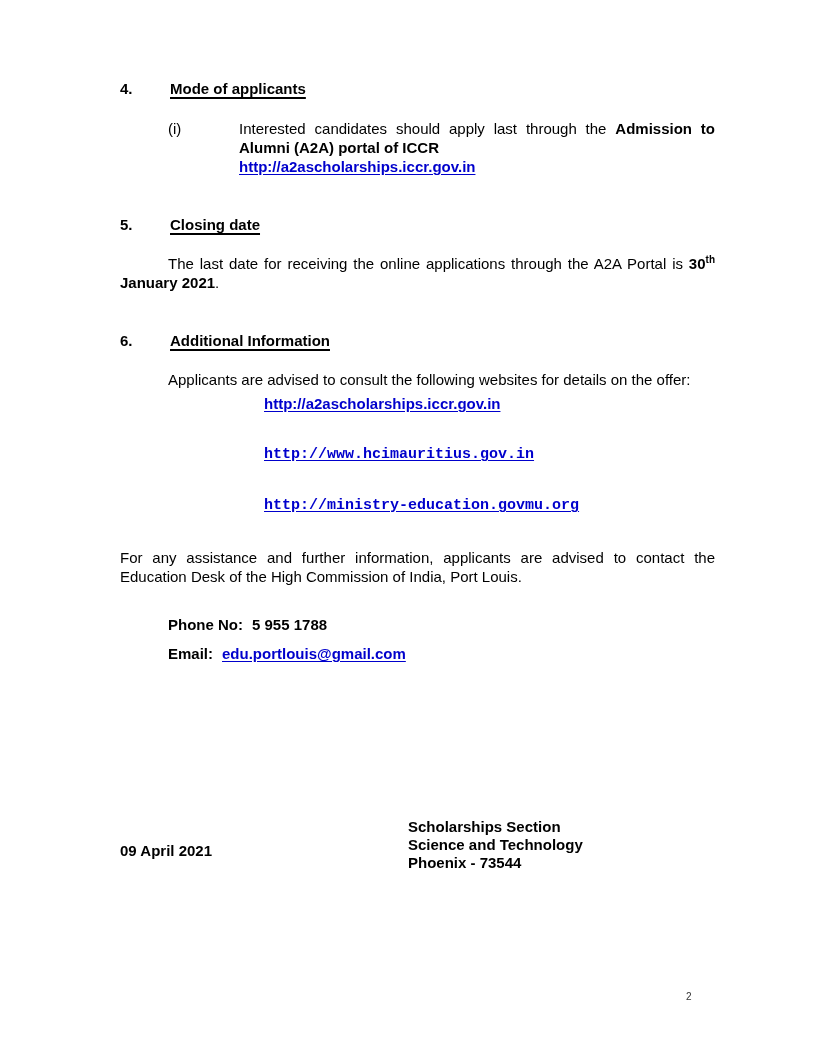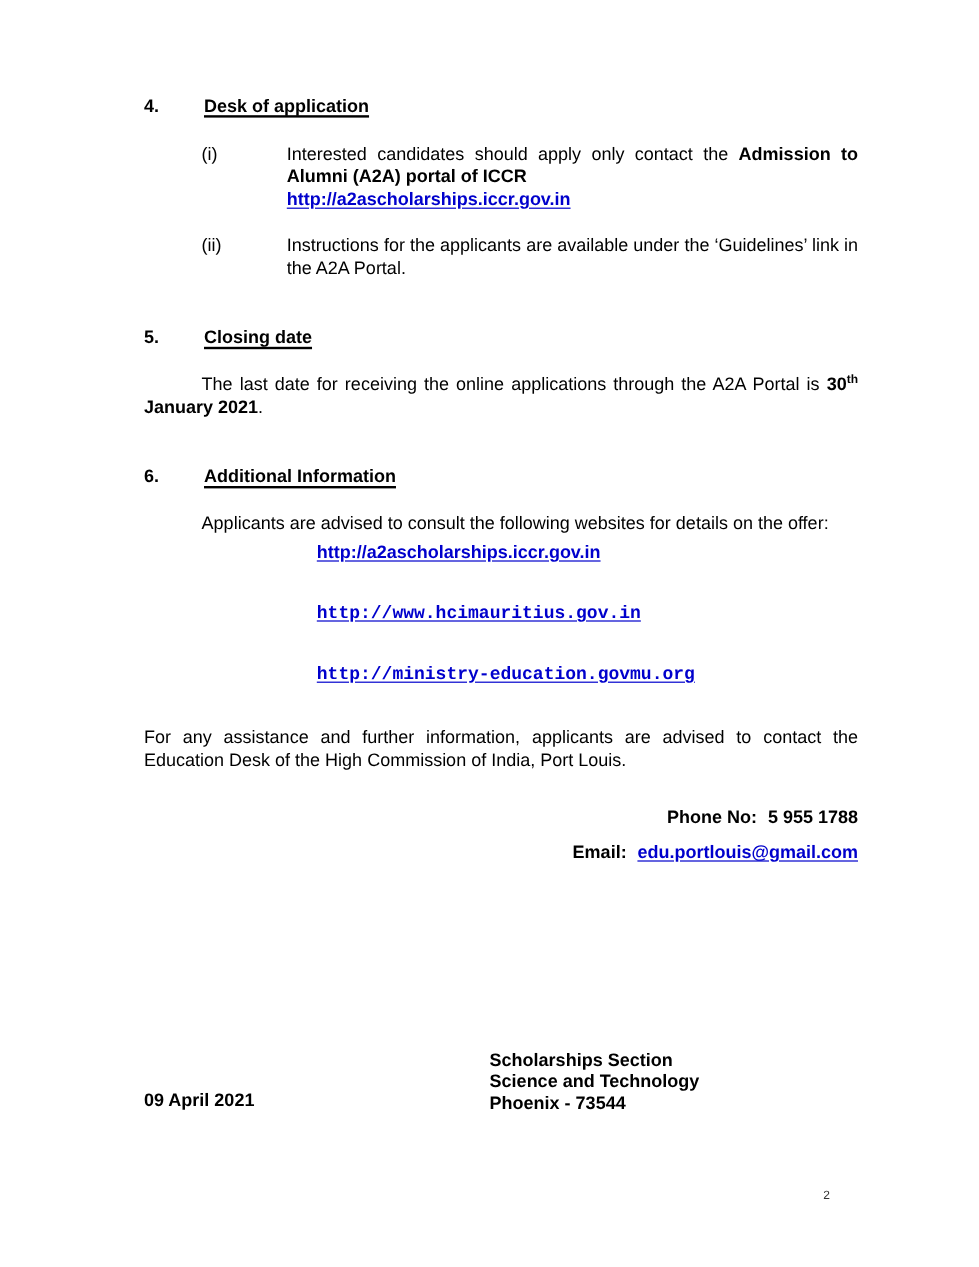--- a/index.html
+++ b/index.html
@@ -50,67 +50,63 @@
     text-indent: 48px;
     text-align: justify;
   }
   .para-plain {
     text-align: justify;
     margin-top: 33px;
   }
   .weblink { margin-left: 144px; }
   .weblink.first { margin-top: 5px; }
   .weblink.next  { margin-top: 32px; font-family: Liberation Mono, monospace; }
-  .contact-line { margin-left: 48px; font-weight: bold; text-align: right; }
+  .contact-line { margin-left: 48px; font-weight: bold; }
   .contact-phone { margin-top: 29px; }
   .contact-email { margin-top: 10px; }
   .contact-value { margin-left: 9px; }
   .footer-row {
     position: relative;
     margin-top: 155px;
     line-height: 18px;
     font-weight: bold;
   }
   .signature-block { margin-left: 288px; }
-  .footer-date { position: absolute; left: 0; bottom: 2px; }
+  .footer-date { position: absolute; left: 0; bottom: 12px; }
   .page-number {
     position: absolute;
     left: 686px;
     top: 991px;
     font-size: 10px;
     line-height: 12px;
     color: #333333;
     font-weight: normal;
   }
   sup { font-size: 10px; line-height: 0; vertical-align: super; }
 </style>
 </head>
 <body>
 
 <div class="page">
 
   <div class="section-heading">
     <span class="section-number">4.</span>
-    <span class="section-title">Desk of application</span>
+    <span class="section-title">Mode of applicants</span>
   </div>
 
   <div class="list-item mt-item1">
     <span class="list-label">(i)</span>
     <span class="list-body">
-      <span>Interested candidates should apply only contact the </span><span class="bold">Admission to Alumni (A2A) portal of ICCR</span>
+      <span>Interested candidates should apply last through the </span><span class="bold">Admission to Alumni (A2A) portal of ICCR</span>
       <div class="inline-link-line">
         <a class="doc-link">http://a2ascholarships.iccr.gov.in</a>
       </div>
     </span>
   </div>
 
-  <div class="list-item mt-item2">
-    <span class="list-label">(ii)</span>
-    <span class="list-body">Instructions for the applicants are available under the ‘Guidelines’ link in the A2A Portal.</span>
-  </div>
 
   <div class="section-heading mt-sec">
     <span class="section-number">5.</span>
     <span class="section-title">Closing date</span>
   </div>
 
   <div class="para-indent mt-para">
     <span>The last date for receiving the online applications through the A2A Portal is </span><span class="bold">30</span><sup class="bold">th</sup><span class="bold"> January 2021</span><span>.</span>
   </div>
 

